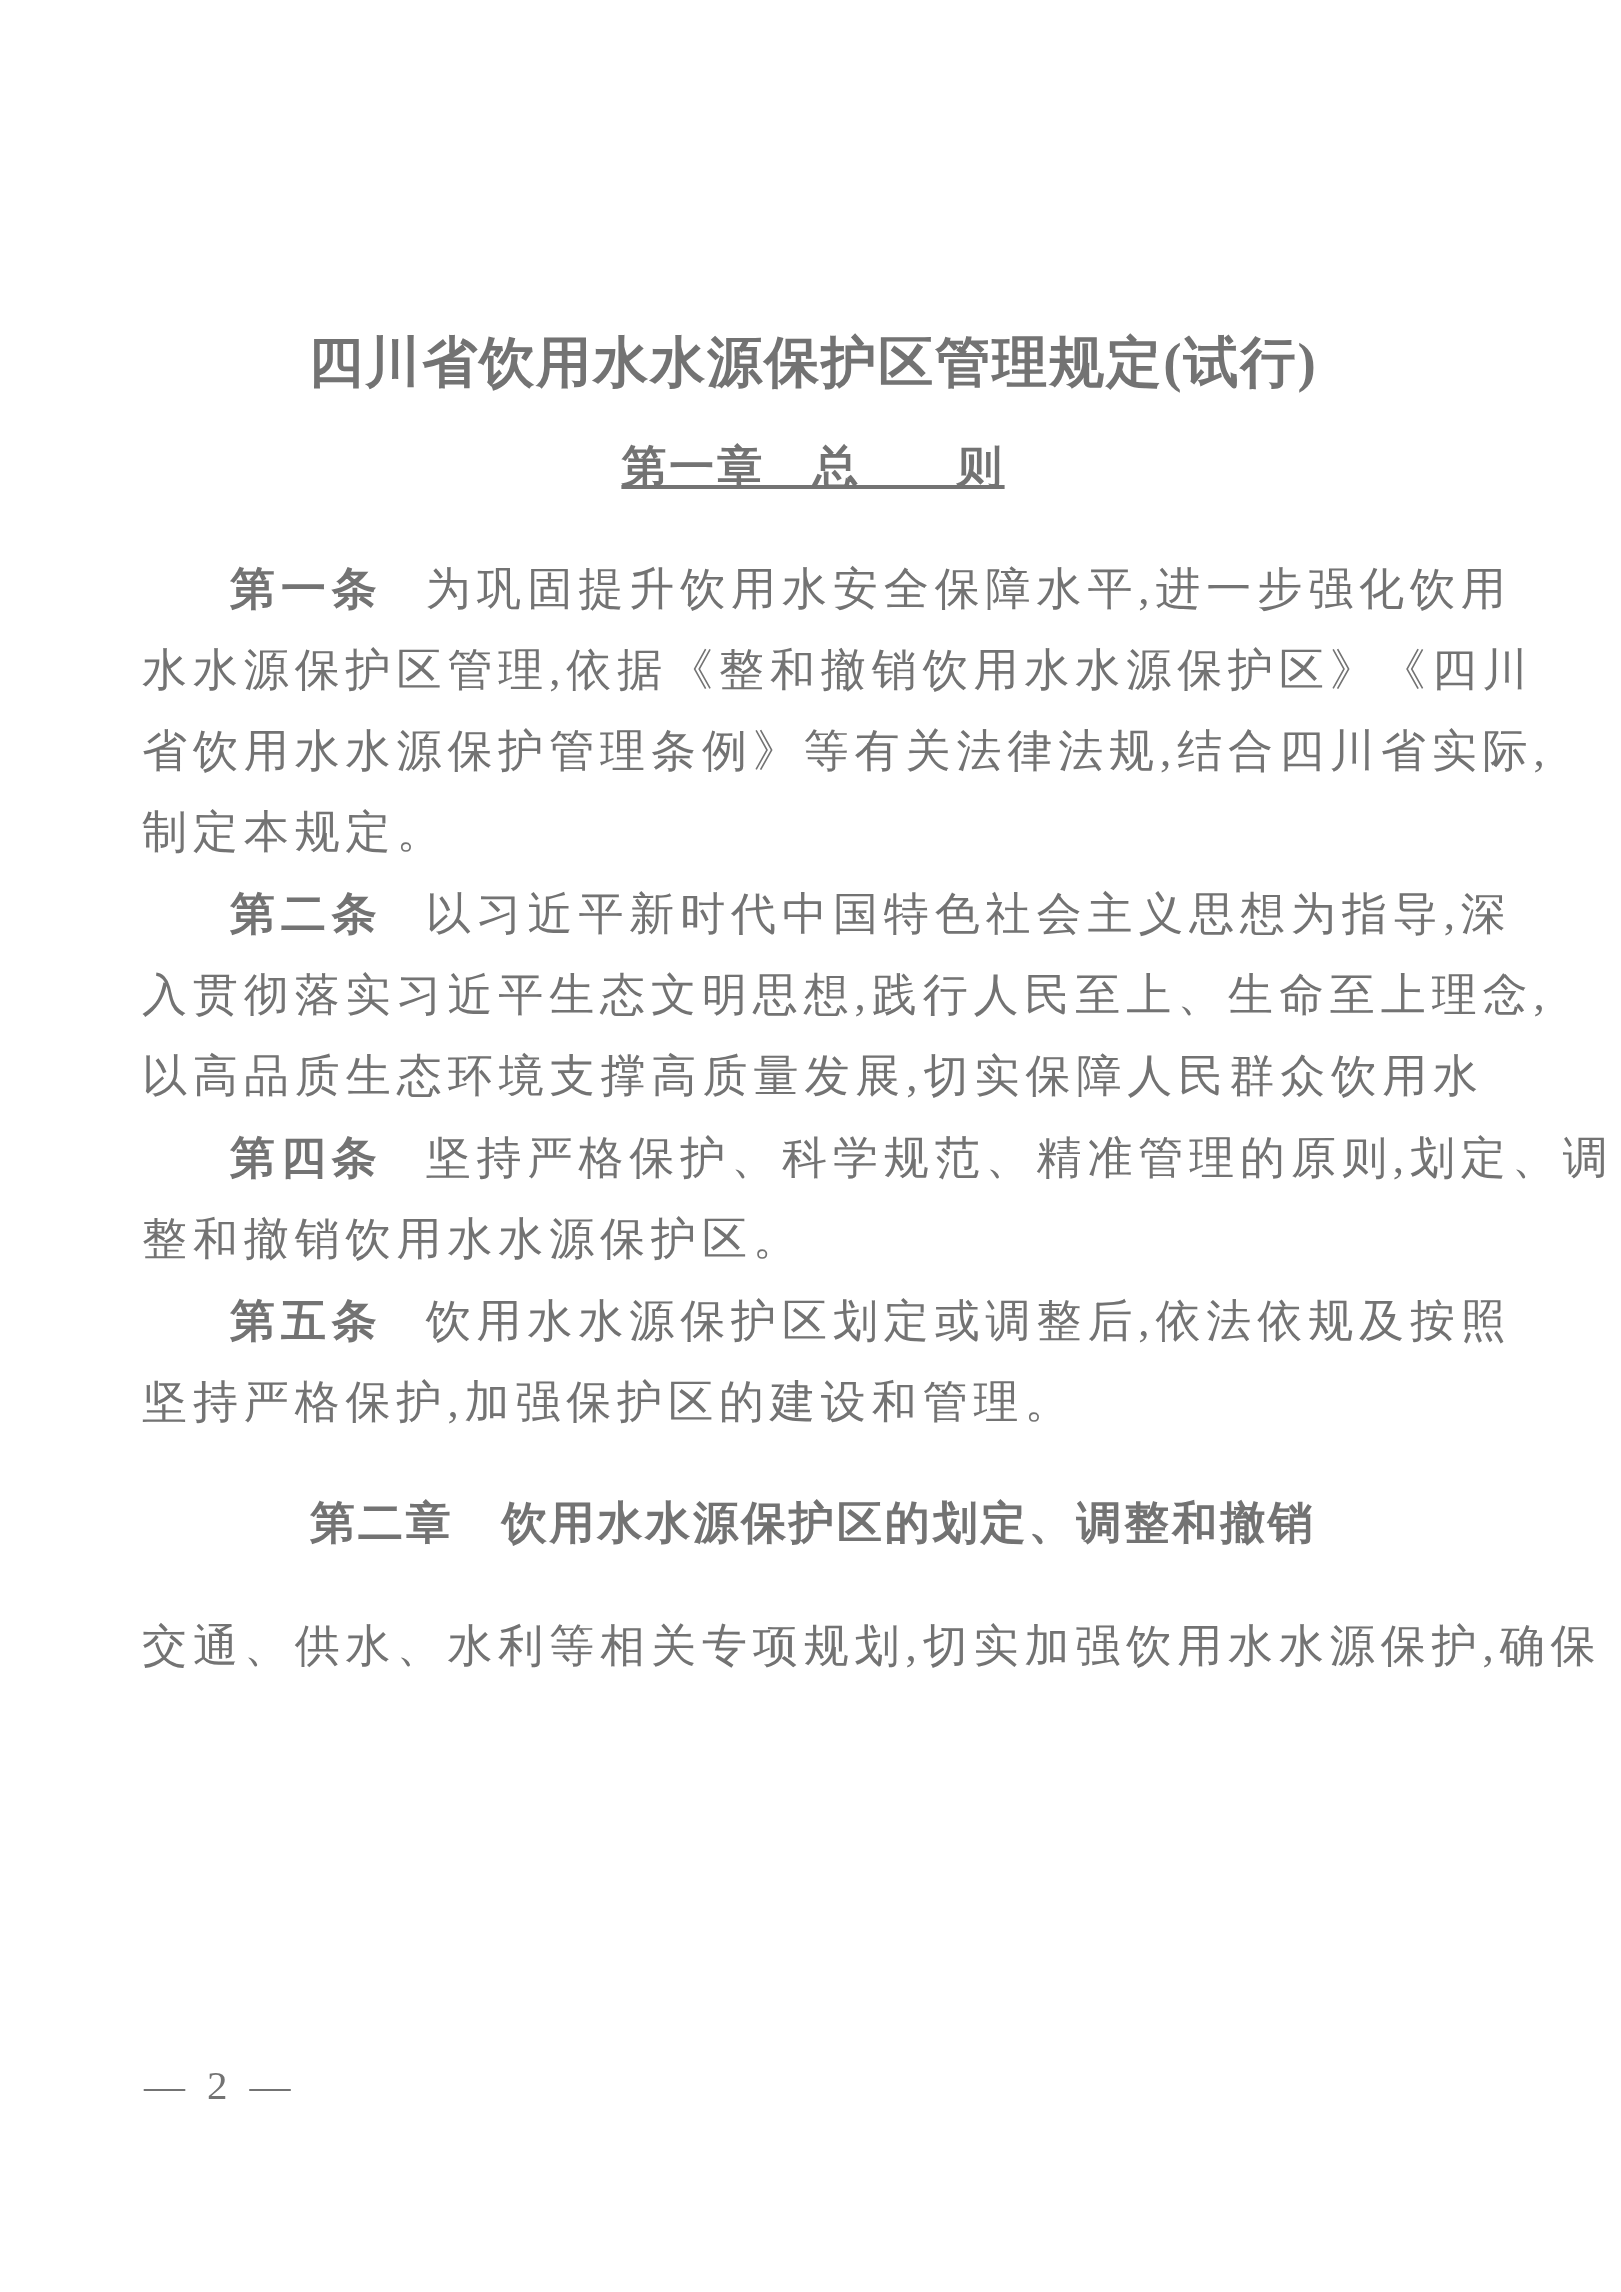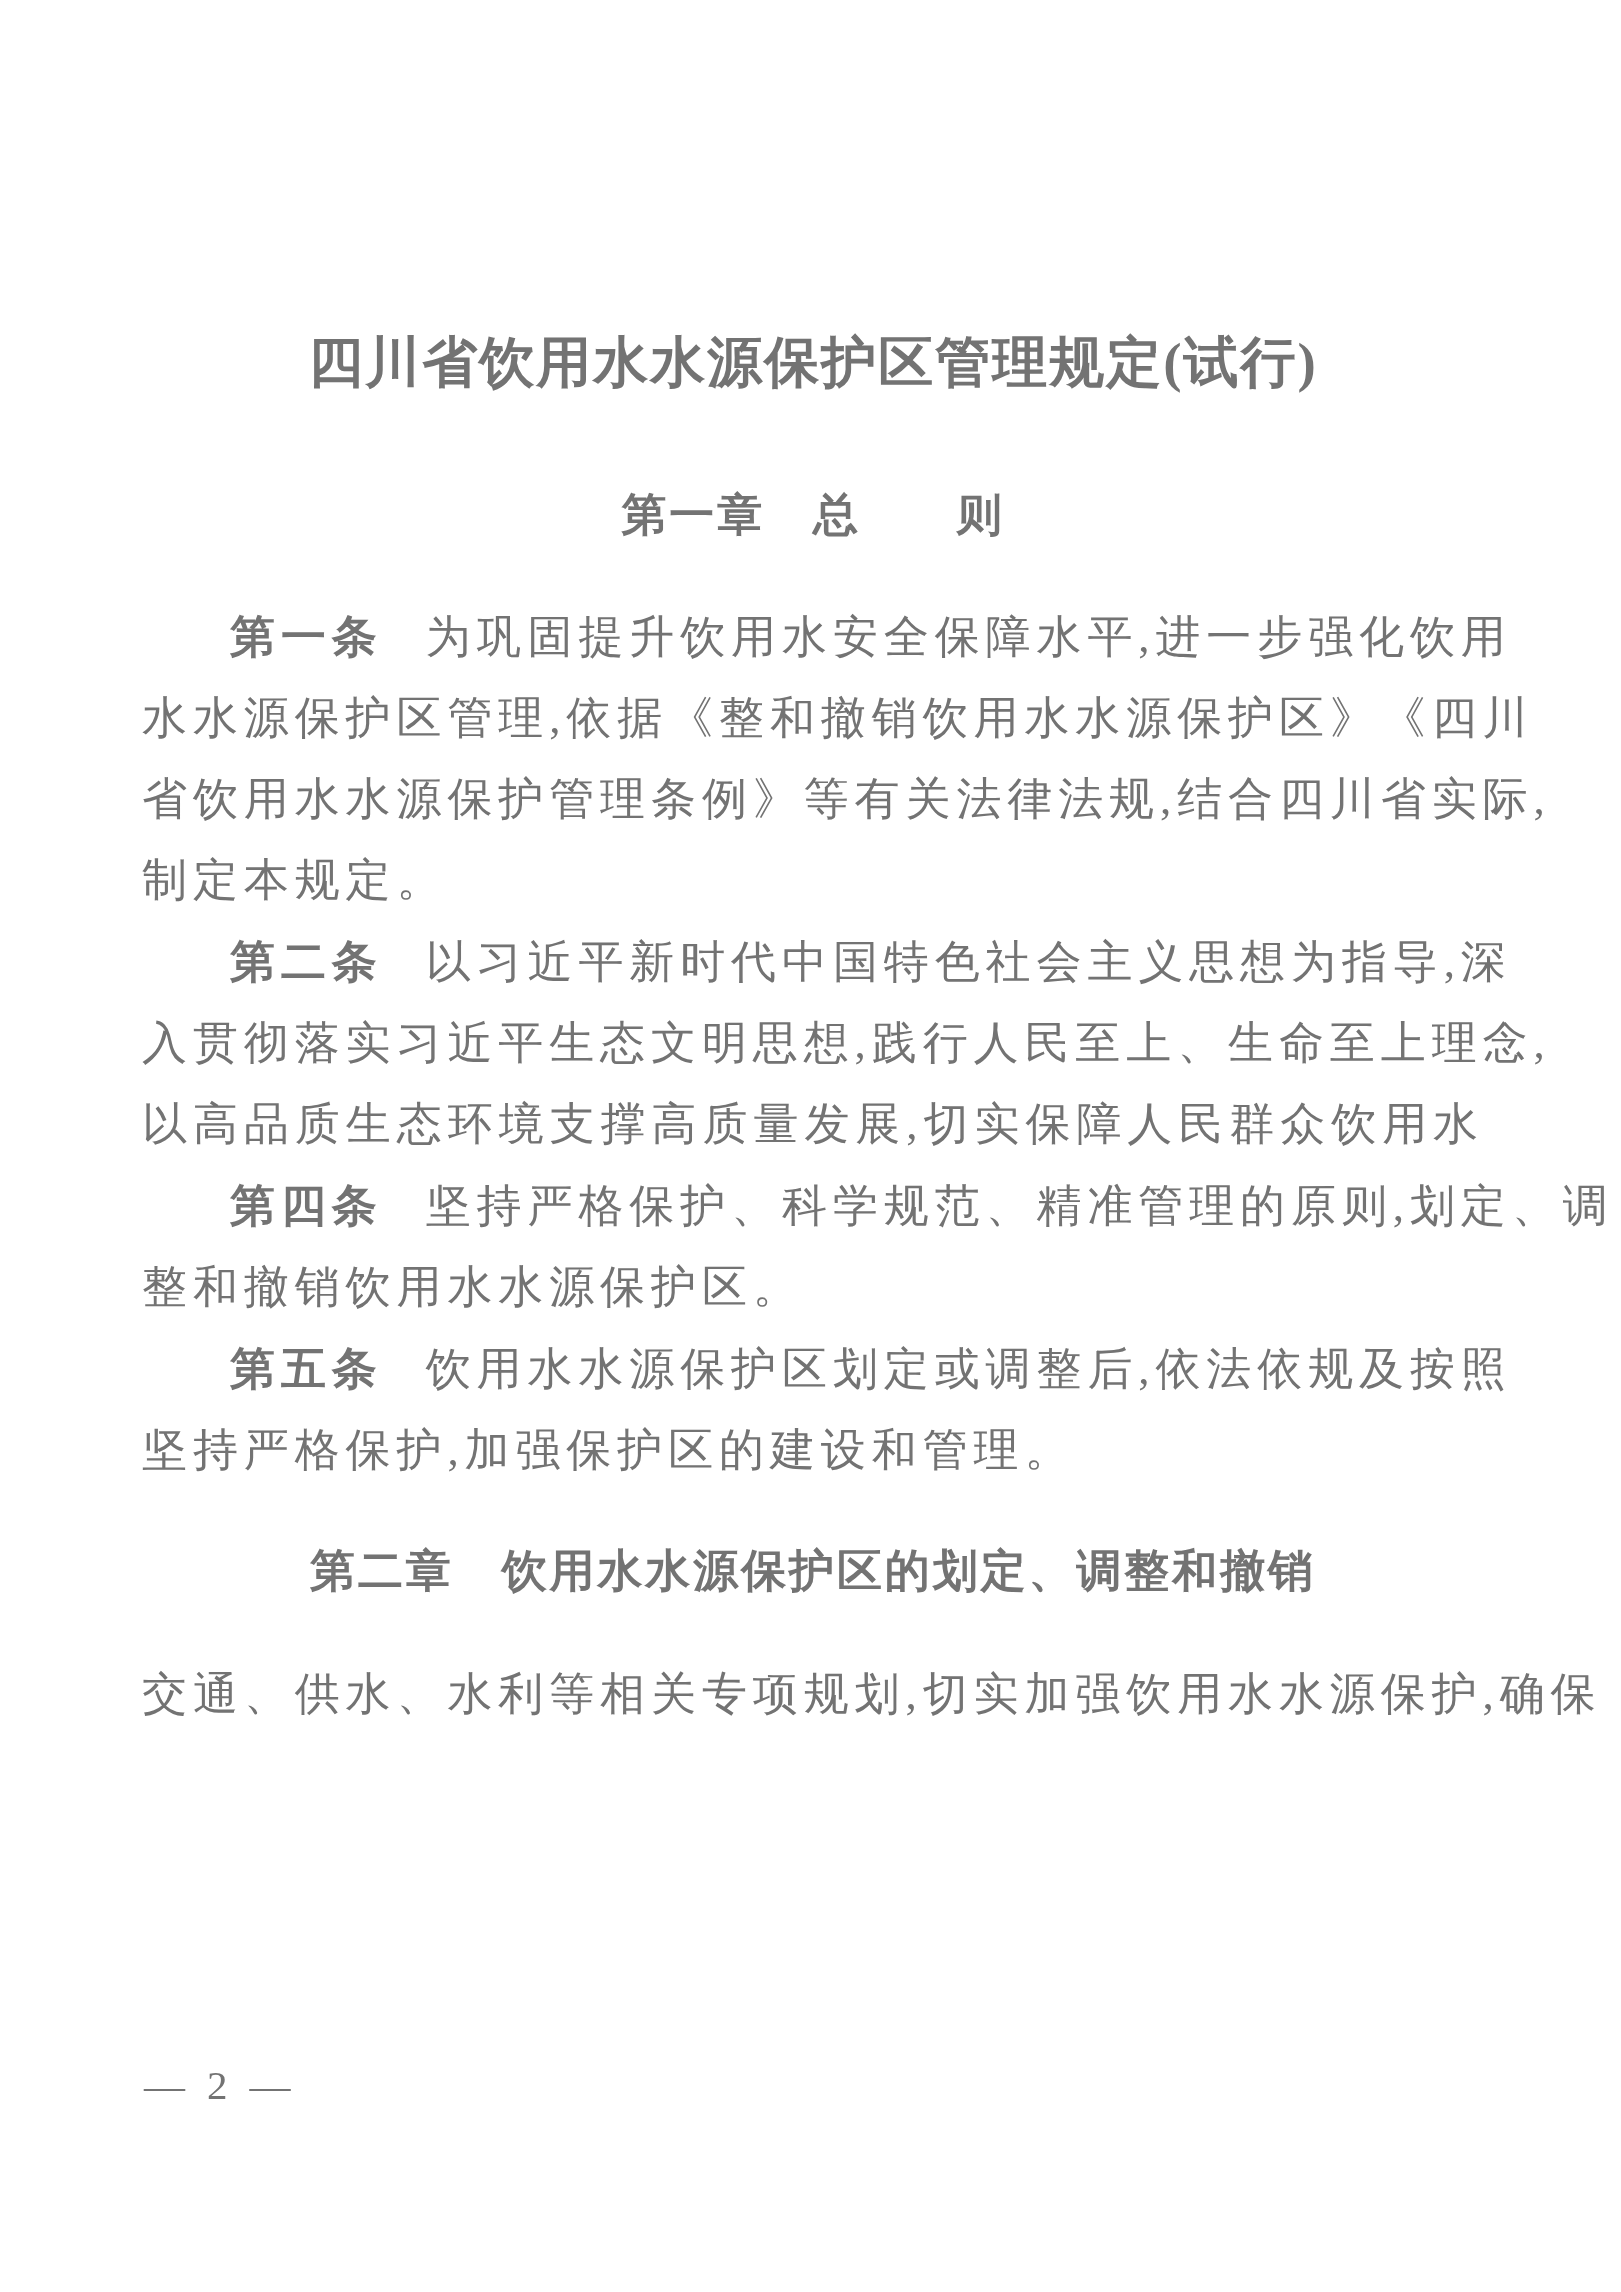--- a/index.html
+++ b/index.html
@@ -33,21 +33,21 @@
   }
   .chapter-heading {
     margin: 0;
     font-size: 45px;
     line-height: 53px;
     font-weight: 700;
     text-align: center;
     letter-spacing: 2.9px;
     font-family: "Liberation Sans", sans-serif;
   }
-  .chapter-1 { margin-top: 94px; }
+  .chapter-1 { margin-top: 46px; text-decoration: underline; }
   .chapter-2 { margin-top: 53px; text-align: center; }
   .article {
     margin: 0;
   }
   .body-start { margin-top: 55px; }
   .article-6 { margin-top: 57px; }
   .line {
     font-size: 45px;
     line-height: 81px;
     letter-spacing: 5.9px;

